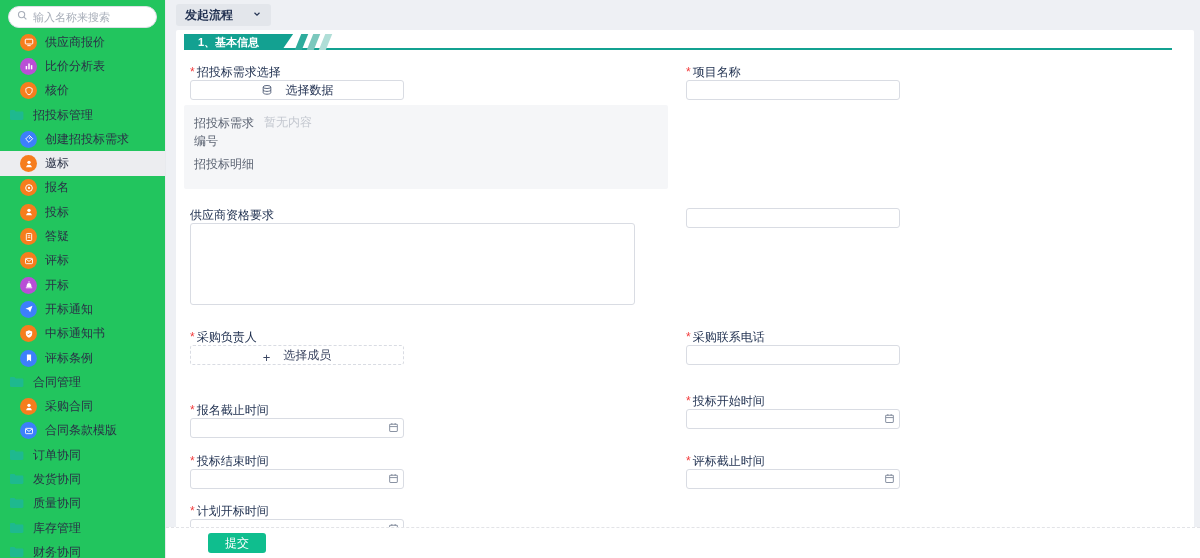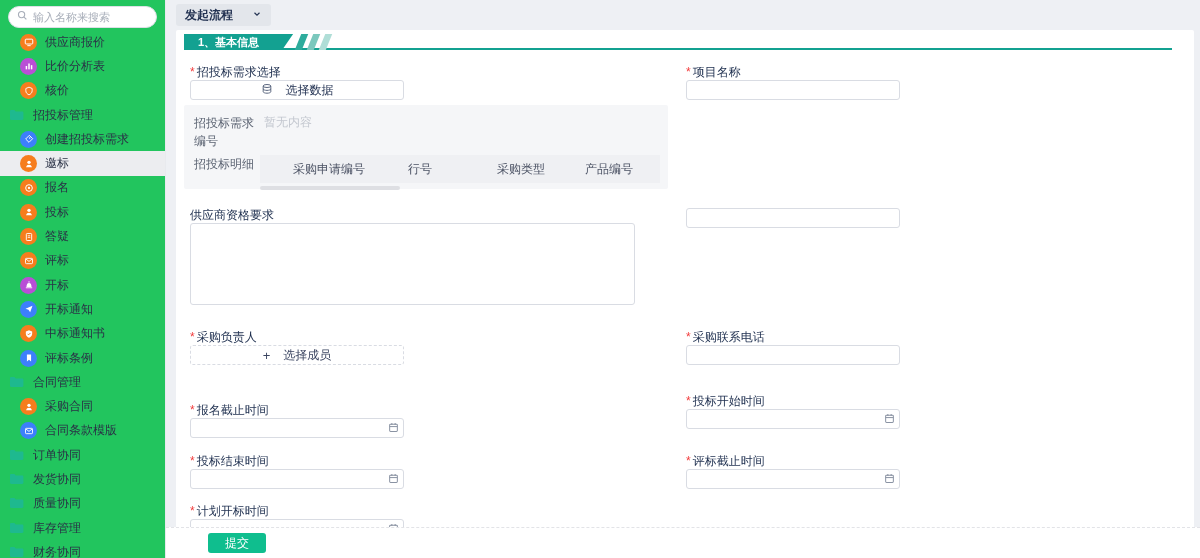--- a/index.html
+++ b/index.html
@@ -37,21 +37,21 @@
             clip-path:polygon(0 0,100% 0,calc(100% - 11px) 100%,0 100%);white-space:nowrap}
   .sec .st{width:7px;margin-left:5px;transform:skewX(-22deg);height:16px;flex:none}
   .st1{background:#2EAC9C}.st2{background:#7BC8BD}.st3{background:#B0DED7}
   
   .fld{position:absolute}
   .lb{font-weight:normal;height:15px;line-height:15px;color:#1D2E4E;white-space:nowrap}
   .req .lb::before{content:"*";color:#F23C3C;margin-right:2px}
   .ipt{box-sizing:border-box;width:214px;height:20px;border:1px solid #D9DCE3;
        border-radius:3px;background:#fff;outline:none;font-family:inherit;font-size:12px;
        padding:0 6px;color:#1D2E4E}
-  .btn-like{display:flex;align-items:center;justify-content:center;gap:13px;color:#243353;
+  .btn-like{display:flex;align-items:flex-end;justify-content:center;gap:13px;color:#243353;
             cursor:pointer;padding:0}
   .dashed{border-style:dashed;color:#3A4460}
   .plus{font-size:13px;color:#3A4460;line-height:1}
   .date-wrap{position:relative;width:214px}
   .date-wrap .cal{position:absolute;right:5px;top:4px;pointer-events:none}
   .txa{box-sizing:border-box;width:445px;height:82px;border:1px solid #D9DCE3;
        border-radius:3px;resize:none;outline:none;font-family:inherit}
   
   .panel{position:absolute;left:8px;top:75px;width:484px;height:84px;background:#F5F6F8;
          border-radius:2px;padding:9px 0 0 10px;box-sizing:border-box}
@@ -313,30 +313,20 @@
       <input class="ipt" style="">
     </div>
 
     <div class="panel">
       <div class="prow">
         <div class="plabel">招投标需求编号</div>
         <div class="pval">暂无内容</div>
       </div>
       <div class="prow" style="margin-bottom:0">
         <div class="plabel">招投标明细</div>
-        <div>
-          <div class="thead" id="detail-thead">
-              <div class="tc" style="width: 25px;"></div>
-              <div class="tc" style="width: 115px;">采购申请编号</div>
-              <div class="tc" style="width: 89px;">行号</div>
-              <div class="tc" style="width: 88px;">采购类型</div>
-              <div class="tc" style="width: 83px;">产品编号</div>
-            </div>
-          <div class="hscroll"></div>
-        </div>
       </div>
     </div>
 
     <div class="fld" style="left:14px;top:178px">
       <div class="lb">供应商资格要求</div>
       <textarea class="txa" style=""></textarea>
     </div>
     <div class="fld" style="left:510px;top:178px">
       <input class="ipt" style="">
     </div>

